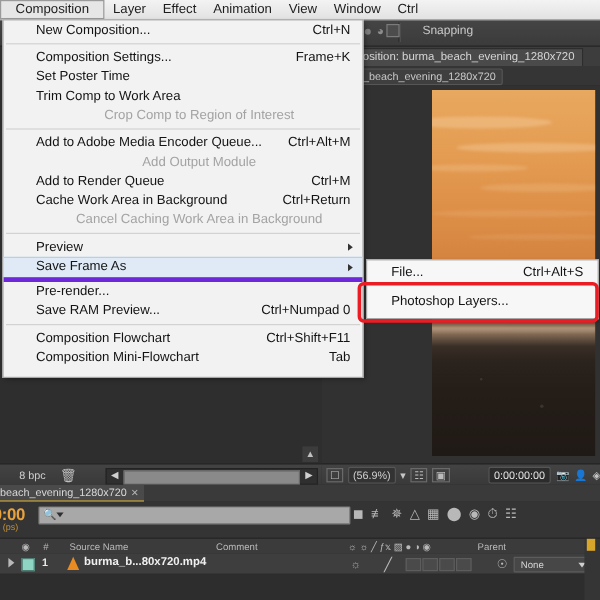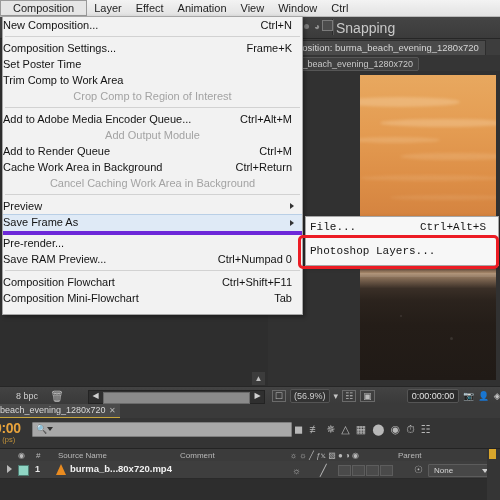--- a/index.html
+++ b/index.html
@@ -30,21 +30,21 @@
   
   .toolstrip{
     position:absolute;left:0;top:16px;width:500px;height:22px;
     background:linear-gradient(#454545,#3b3b3b);
     border-bottom:1px solid #262626;
   }
   .snapbox{
     position:absolute;left:322px;top:4px;width:9px;height:9px;
     background:#4c4c4c;border:1px solid #7b7b7b;
   }
-  .snaplabel{position:absolute;left:336px;top:4px;color:#c9c9c9;font-size:14px;}
+  .snaplabel{position:absolute;left:352px;top:4px;color:#c9c9c9;font-size:10px;}
   .tsdot{position:absolute;top:8px;width:5px;height:5px;border-radius:50%;background:#7e7e7e;}
   .tsicon{position:absolute;top:5px;color:#8d8d8d;font-size:10px;}
   .tsdiv{position:absolute;top:3px;width:1px;height:16px;background:#2b2b2b;border-right:1px solid #555;}
 
   
   .comptabbar{
     position:absolute;left:268px;top:38px;width:232px;height:17px;
     background:#3d3d3d;border-bottom:1px solid #262626;
   }
   .comptab{
@@ -147,38 +147,38 @@
 
   
   .menu{
     position:absolute;left:2px;top:16px;width:299px;height:297px;
     background:#f2f2f2;border:1px solid #a6a6a6;
     box-shadow:2px 2px 4px rgba(0,0,0,.35);
     z-index:60;
   }
   .menu .mrow{
     position:relative;height:16px;line-height:16px;
-    font-size:11px;color:#131313;white-space:nowrap;
+    font-size:11px;color:#131313;padding-left:27px;white-space:nowrap;
   }
   .menu .mrow.dim{color:#a3a3a3;text-align:center;}
   .menu .mrow.sel{background:#dfeaf6;border-top:1px solid #b9cfe6;border-bottom:4px solid #6d28d9;line-height:14px;}
   .menu .accel{position:absolute;right:10px;top:0;color:#131313;font-size:11px;}
   .menu .arrow{position:absolute;right:8px;top:5px;width:0;height:0;border-top:3.5px solid transparent;border-bottom:3.5px solid transparent;border-left:4.5px solid #333;}
   .menu .sep{height:1px;margin:3px 2px;background:#d2d2d2;}
 
   
   .submenu{
     position:absolute;left:305px;top:216px;width:192px;height:48px;
     background:#f7f7f7;border:1px solid #a6a6a6;
     box-shadow:2px 2px 4px rgba(0,0,0,.35);
     z-index:70;
   }
   .submenu .srow{
     position:relative;height:24px;line-height:21px;font-size:11px;color:#131313;
-    padding-left:4px;white-space:nowrap;font-family:Liberation Mono, monospace;
+    padding-left:20px;white-space:nowrap;
   }
   .submenu .saccel{position:absolute;right:12px;top:0;font-size:11px;color:#131313;}
   .redbox{
     position:absolute;left:298px;top:235px;width:195px;height:28px;
     border:3px solid #ec1c24;border-radius:5px;z-index:80;pointer-events:none;
   }
 </style>
 </head>
 <body>
 

